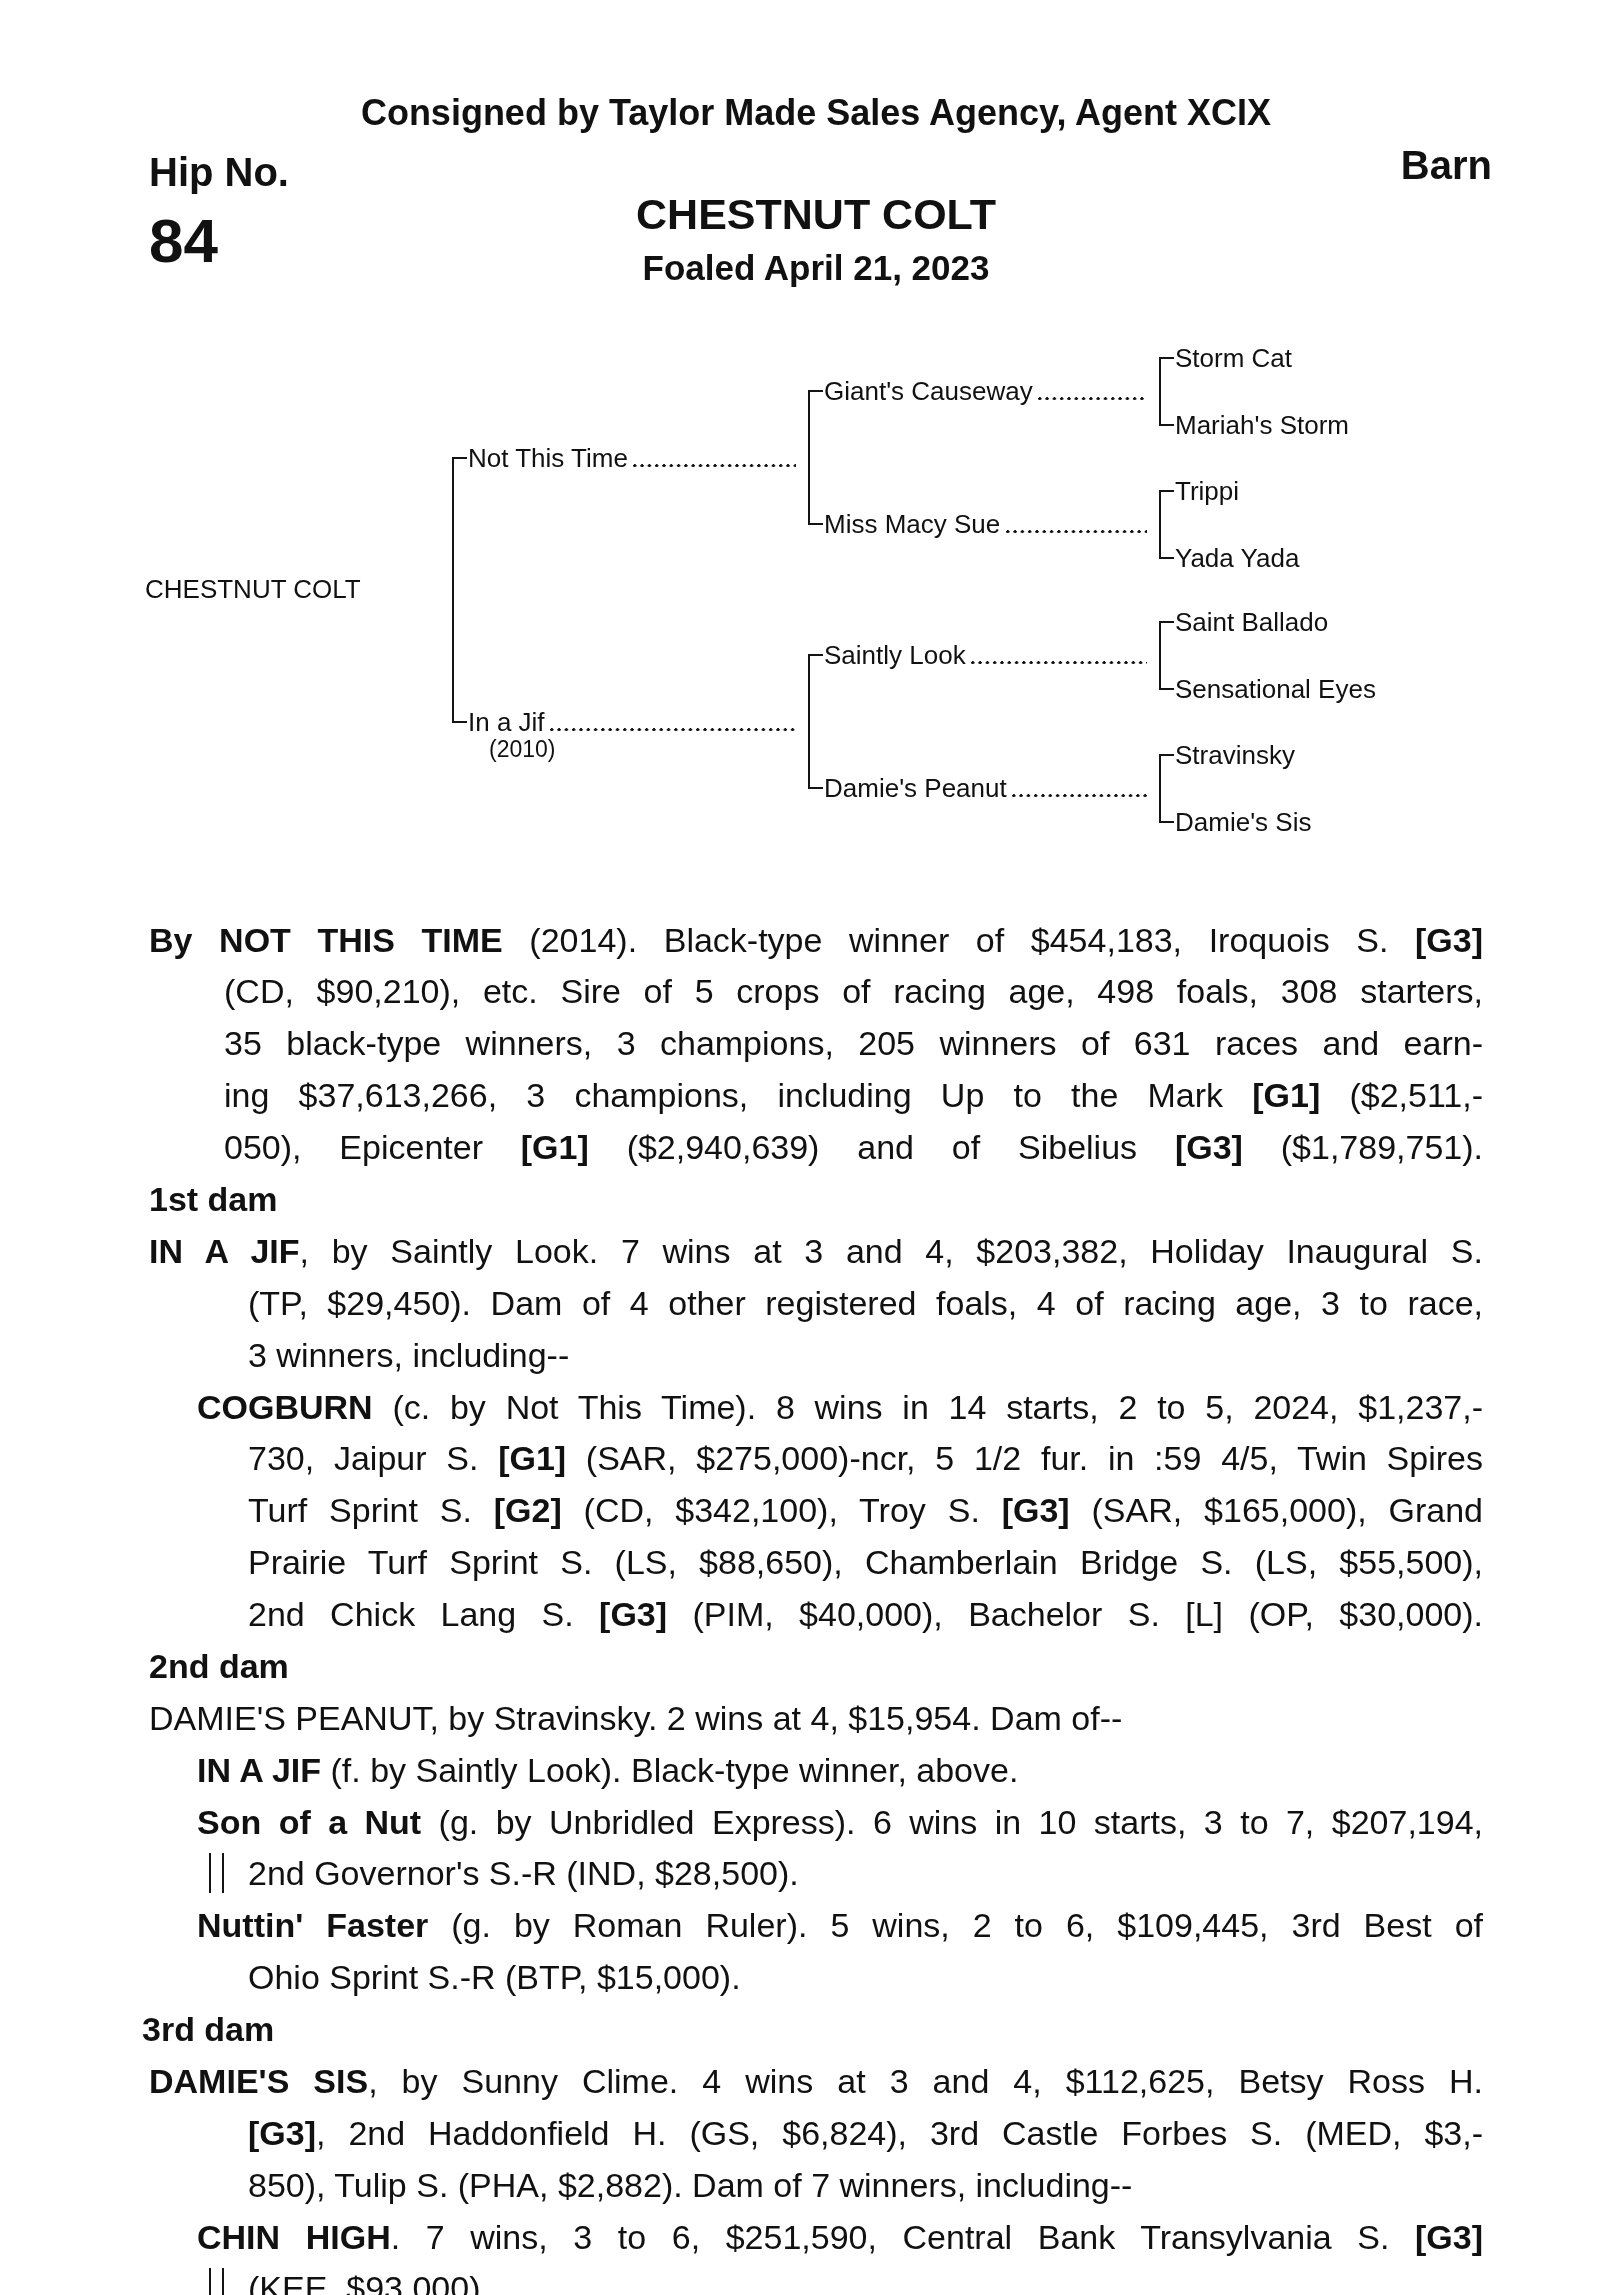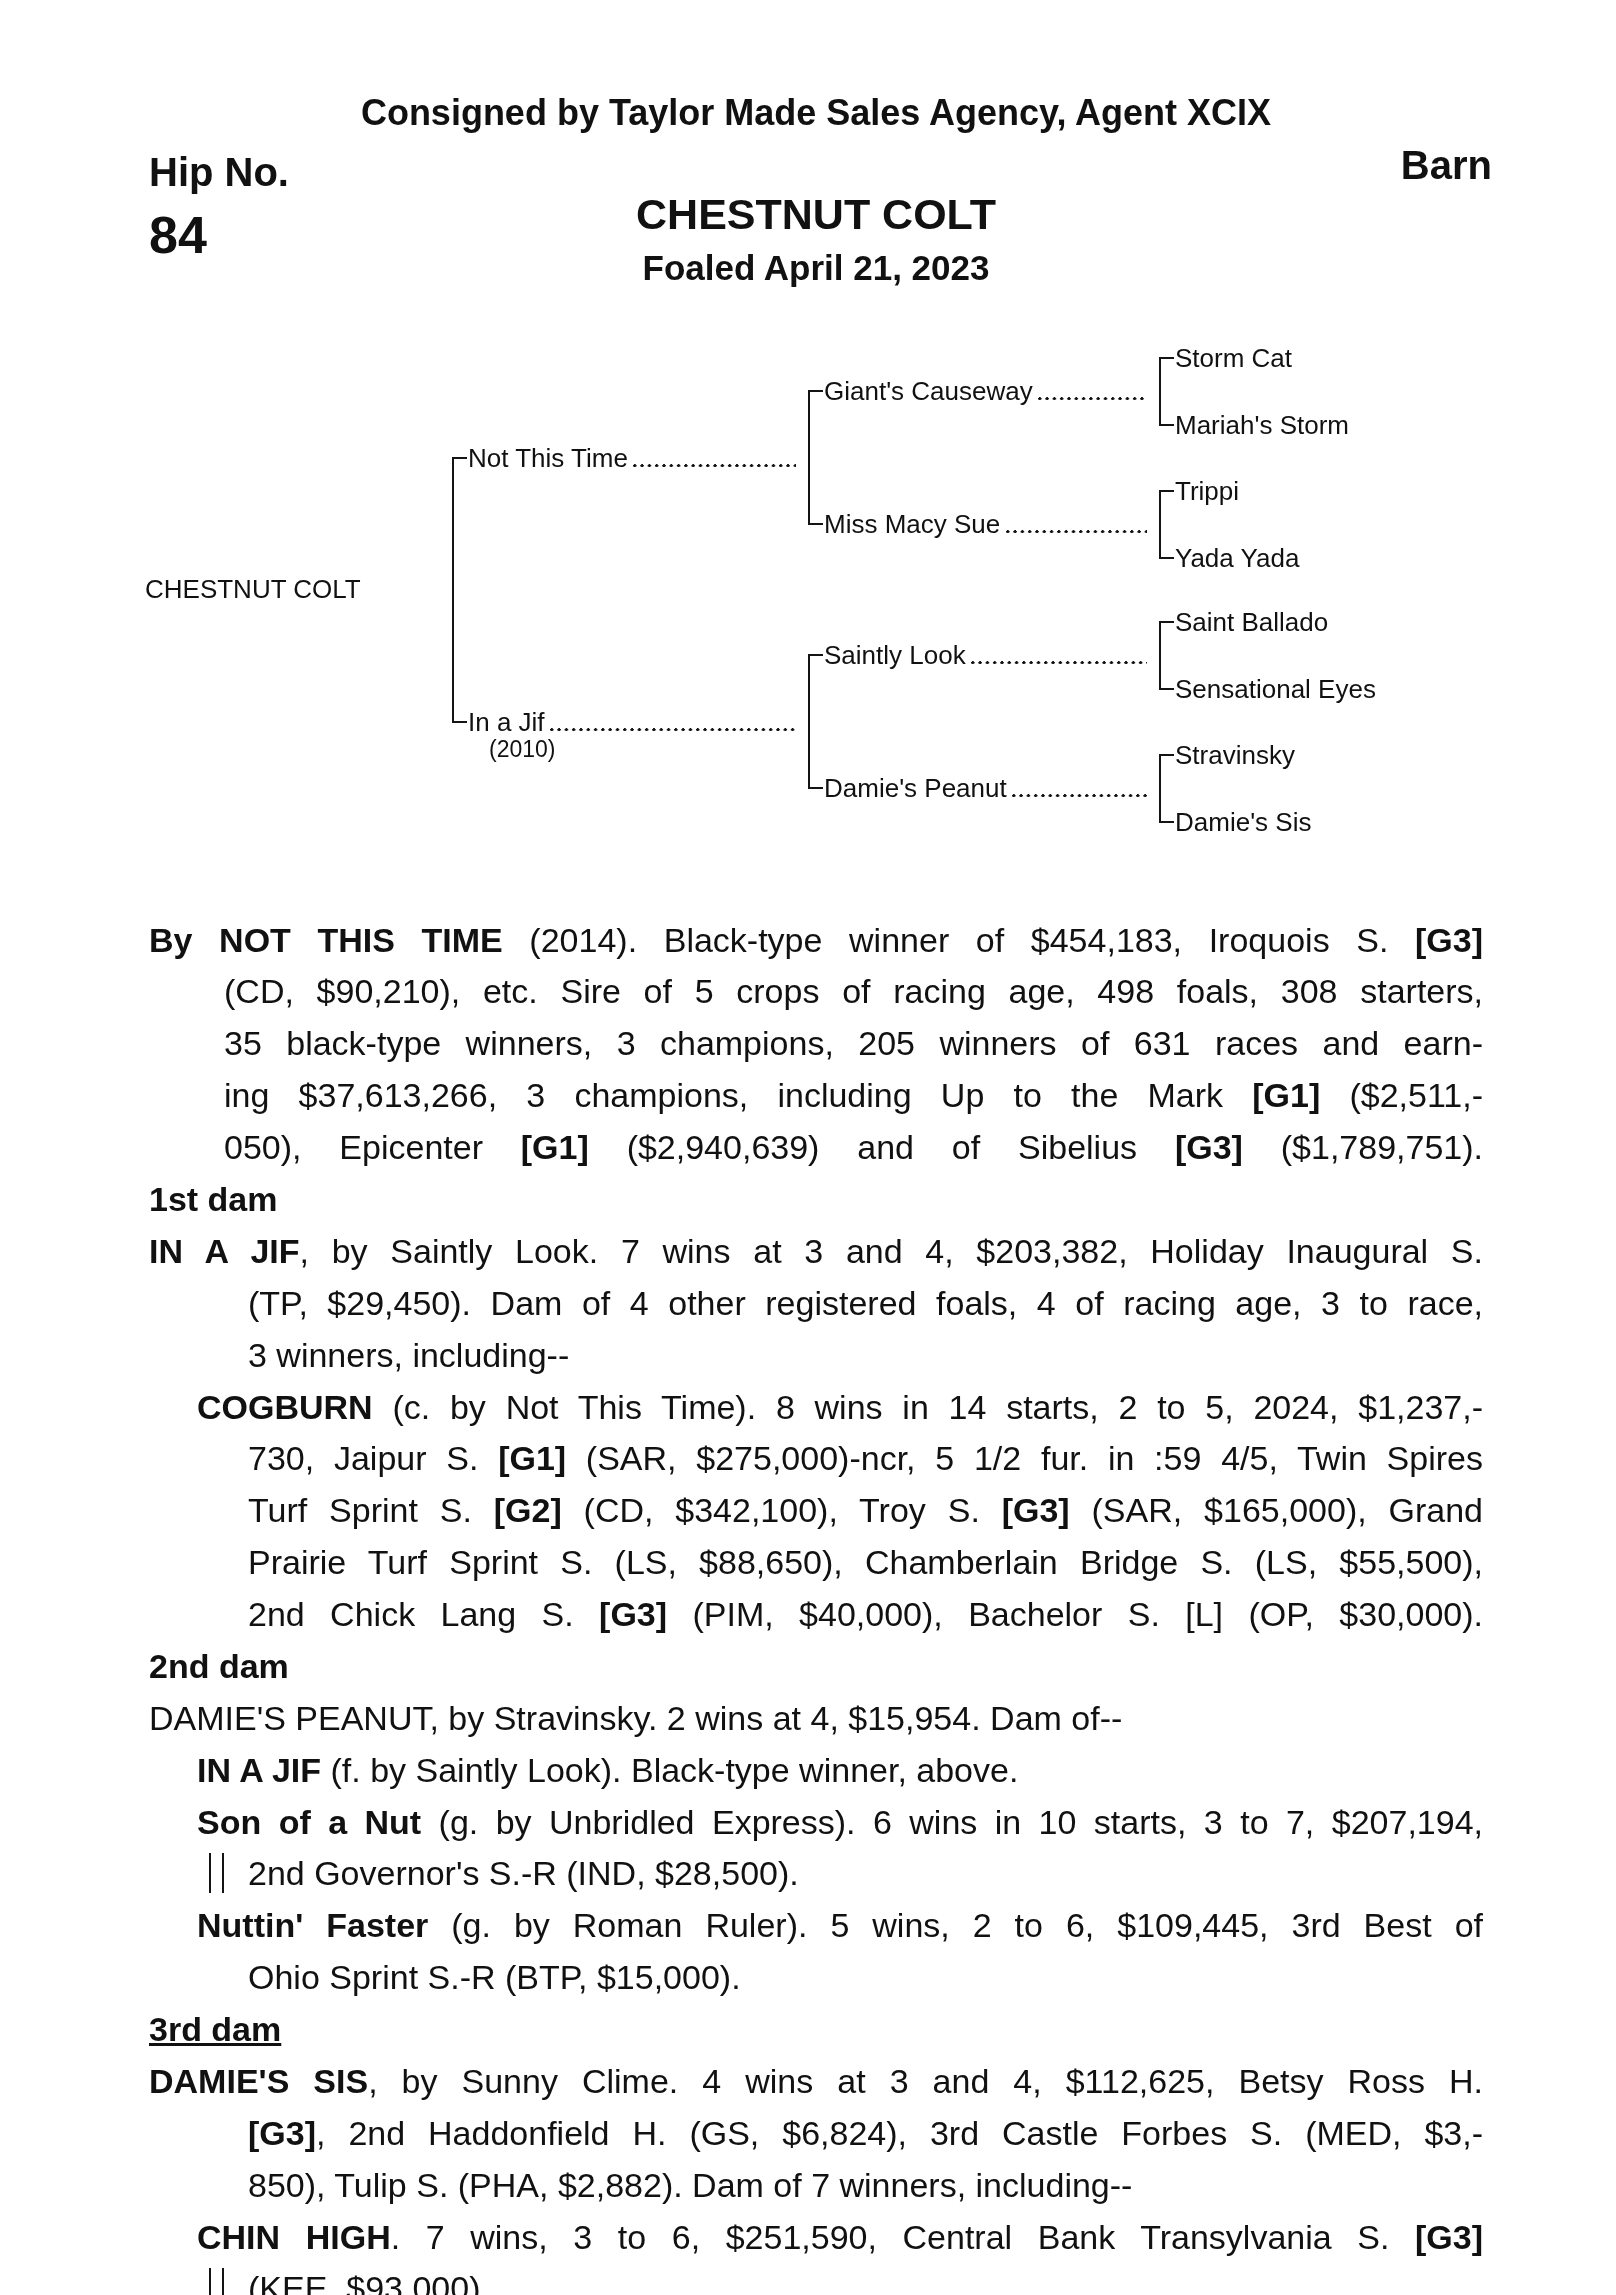--- a/index.html
+++ b/index.html
@@ -1,21 +1,21 @@
 <!DOCTYPE html>
 <html style="font-size:7.3px"><head>
 <meta charset="utf-8">
 <style>
   html,body{margin:0;padding:0;background:#ffffff;}
   .page{position:relative;width:1616px;height:3227px;background:#ffffff;overflow:hidden;
         font-family:"Liberation Sans", sans-serif;color:#111;}
   
   .hdr-consigned{position:absolute;left:149px;width:1334px;top:92px;font-size:36px;font-weight:bold;text-align:center;white-space:nowrap;}
   .hdr-hip-label{position:absolute;left:149px;top:150px;font-size:40px;font-weight:bold;}
-  .hdr-hip-number{position:absolute;left:149px;top:205px;font-size:52px;font-weight:bold;}
+  .hdr-hip-number{position:absolute;left:149px;top:205px;font-size:62px;font-weight:bold;}
   .hdr-title{position:absolute;left:149px;width:1334px;top:190px;font-size:43px;font-weight:bold;text-align:center;}
   .hdr-foaled{position:absolute;left:149px;width:1334px;top:248px;font-size:35px;font-weight:bold;text-align:center;}
   .hdr-barn{position:absolute;right:124px;top:143px;width:413px;font-size:40px;font-weight:bold;text-align:right;}
   .hdr-barn-number{position:absolute;right:120px;top:205px;width:413px;font-size:51px;font-weight:bold;text-align:right;}
   
   .tree{position:absolute;left:0;top:0;width:1616px;height:872px;font-size:26px;}
   .trow{position:absolute;display:flex;align-items:center;height:32px;line-height:32px;white-space:nowrap;}
   .trow .nm{flex:0 0 auto;}
   .leader{flex:1 1 auto;height:4.1px;margin:15.6px 4.6px 0 5.5px;
           background-image:radial-gradient(circle at 1.8px 1.8px, #141414 1.4px, transparent 1.7px);
@@ -131,21 +131,21 @@
       <div class="bl j" style="top: 1484px; left: 248px;"><span>Turf Sprint S. </span><span class="b">[G2]</span><span> (CD, $342,100), Troy S. </span><span class="b">[G3]</span><span> (SAR, $165,000), Grand</span></div>
       <div class="bl j" style="top: 1536px; left: 248px;"><span>Prairie Turf Sprint S. (LS, $88,650), Chamberlain Bridge S. (LS, $55,500),</span></div>
       <div class="bl j" style="top: 1588px; left: 248px;"><span>2nd Chick Lang S. </span><span class="b">[G3]</span><span> (PIM, $40,000), Bachelor S. [L] (OP, $30,000).</span></div>
       <div class="bl" style="top: 1640px; left: 149px;"><span class="b">2nd dam</span></div>
       <div class="bl" style="top: 1692px; left: 149px;"><span>DAMIE'S PEANUT, by Stravinsky. 2 wins at 4, $15,954. Dam of--</span></div>
       <div class="bl" style="top: 1744px; left: 197px;"><span class="b">IN A JIF</span><span> (f. by Saintly Look). Black-type winner, above.</span></div>
       <div class="bl j" style="top: 1796px; left: 197px;"><span class="b">Son of a Nut</span><span> (g. by Unbridled Express). 6 wins in 10 starts, 3 to 7, $207,194,</span></div>
       <div class="bl" style="top: 1847px; left: 248px;"><span>2nd Governor's S.-R (IND, $28,500).</span></div>
       <div class="bl j" style="top: 1899px; left: 197px;"><span class="b">Nuttin' Faster</span><span> (g. by Roman Ruler). 5 wins, 2 to 6, $109,445, 3rd Best of</span></div>
       <div class="bl" style="top: 1951px; left: 248px;"><span>Ohio Sprint S.-R (BTP, $15,000).</span></div>
-      <div class="bl" style="top: 2003px; left: 149px; text-decoration: underline;"><span class="b">3rd dam</span></div>
+      <div class="bl" style="top: 2003px; left: 142px;"><span class="b">3rd dam</span></div>
       <div class="bl j" style="top: 2055px; left: 149px;"><span class="b">DAMIE'S SIS</span><span>, by Sunny Clime. 4 wins at 3 and 4, $112,625, Betsy Ross H.</span></div>
       <div class="bl j" style="top: 2107px; left: 248px;"><span class="b">[G3]</span><span>, 2nd Haddonfield H. (GS, $6,824), 3rd Castle Forbes S. (MED, $3,-</span></div>
       <div class="bl" style="top: 2159px; left: 248px;"><span>850), Tulip S. (PHA, $2,882). Dam of 7 winners, including--</span></div>
       <div class="bl j" style="top: 2211px; left: 197px;"><span class="b">CHIN HIGH</span><span>. 7 wins, 3 to 6, $251,590, Central Bank Transylvania S. </span><span class="b">[G3]</span></div>
       <div class="bl" style="top: 2262px; left: 248px;"><span>(KEE, $93,000).</span></div>
     </div>
 
 <div class="rule" style="left: 209px; top: 1853px; height: 40px;"></div>
     <div class="rule" style="left: 222px; top: 1853px; height: 40px;"></div>
     <div class="rule" style="left: 209px; top: 2268px; height: 40px;"></div>

